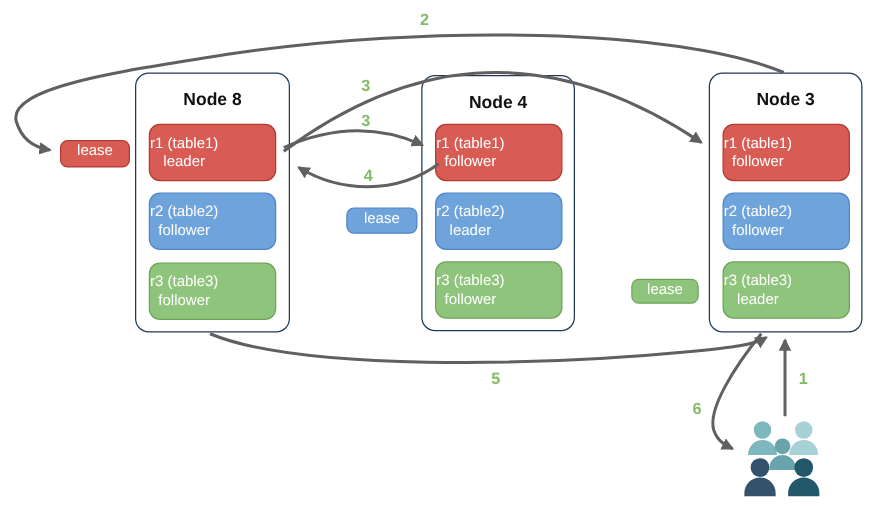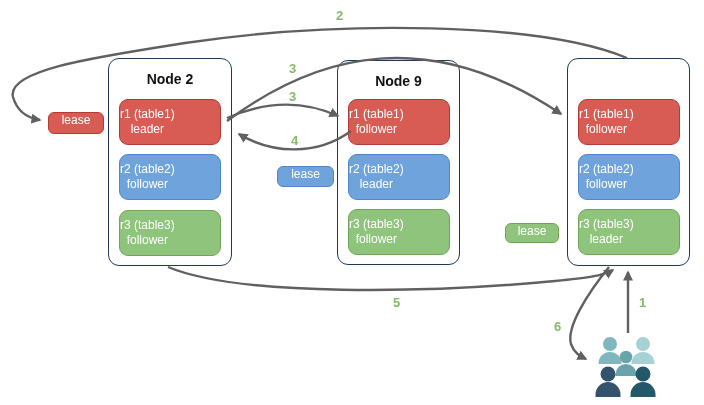--- a/index.html
+++ b/index.html
@@ -47,52 +47,53 @@
   .step.s5{left:393px;top:295px;}
   .step.s1{left:639px;top:295px;}
   .step.s6{left:554px;top:319px;}
 </style>
 </head>
 <body>
 
 <div class="canvas">
 
   <div class="node n1">
-    <div class="node-title">Node 2</div>
+    <div class="node-title">Node 8</div>
     <div class="replica rep1 red">
       <span class="replica-label">r1 (table1)
 leader</span>
     </div>
     <div class="replica rep2 blue">
       <span class="replica-label">r2 (table2)
 follower</span>
     </div>
     <div class="replica rep3 green">
       <span class="replica-label">r3 (table3)
 follower</span>
     </div>
   </div>
 
   <div class="node n2">
-    <div class="node-title">Node 9</div>
+    <div class="node-title">Node 4</div>
     <div class="replica rep1 red">
       <span class="replica-label">r1 (table1)
 follower</span>
     </div>
     <div class="replica rep2 blue">
       <span class="replica-label">r2 (table2)
 leader</span>
     </div>
     <div class="replica rep3 green">
       <span class="replica-label">r3 (table3)
 follower</span>
     </div>
   </div>
 
   <div class="node n3">
+    <div class="node-title">Node 3</div>
     <div class="replica rep1 red">
       <span class="replica-label">r1 (table1)
 follower</span>
     </div>
     <div class="replica rep2 blue">
       <span class="replica-label">r2 (table2)
 follower</span>
     </div>
     <div class="replica rep3 green">
       <span class="replica-label">r3 (table3)

